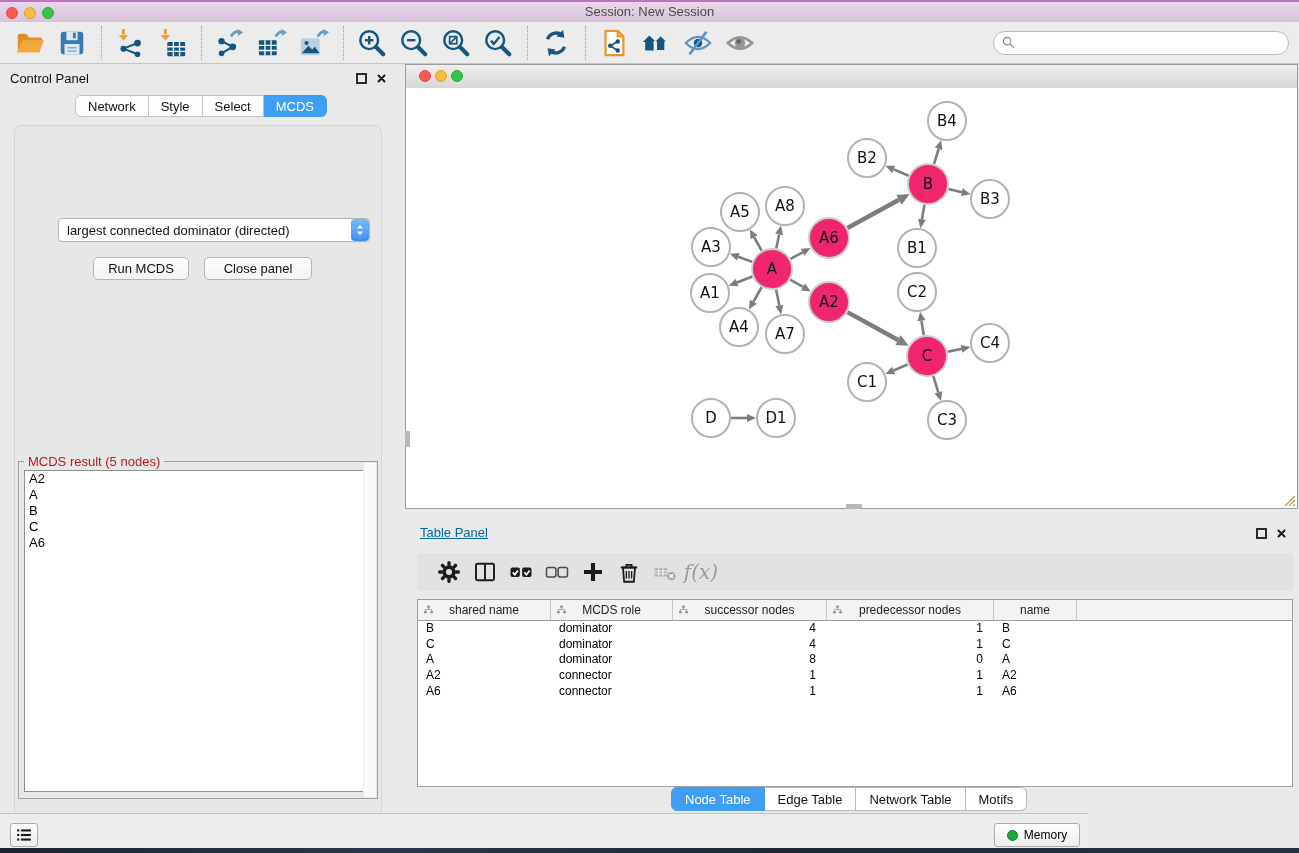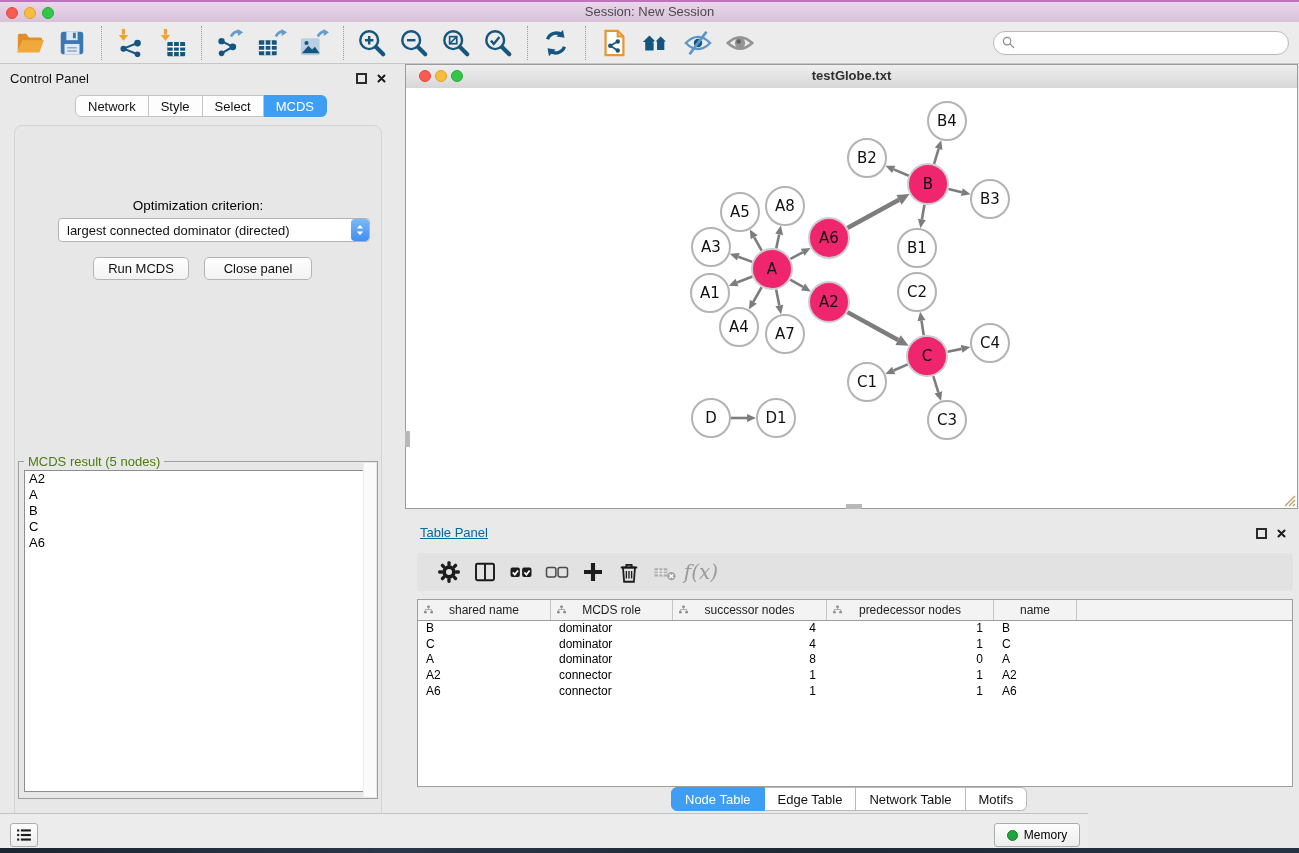--- a/index.html
+++ b/index.html
@@ -44,21 +44,21 @@
   .opt-label{position:absolute;left:0;right:0;top:72px;text-align:center;font-size:13.5px;color:#000;}
   .dropdown{position:absolute;left:43px;top:92px;width:312px;height:24px;background:#fff;border:1px solid #b3b3b3;
     border-radius:4px;display:flex;align-items:center;box-sizing:border-box;}
   .dropdown .dd-text{flex:1;padding-left:8px;font-size:13px;color:#111;white-space:nowrap;overflow:hidden;}
   .dd-spin{width:18px;height:22px;border-radius:4px;background:linear-gradient(#7cb9f8,#3f8ef0);
     display:flex;align-items:center;justify-content:center;margin-right:0px;}
   .dd-spin svg{width:12px;height:16px;}
   .btn{position:absolute;height:23px;background:linear-gradient(#ffffff,#f2f2f2);border:1px solid #b5b5b5;
     border-radius:5px;font-size:13px;text-align:center;line-height:21px;box-sizing:border-box;color:#111;}
   .mcds-box{position:absolute;left:14px;top:396px;width:368px;height:338px;border:1px solid #9f9f9f;box-sizing:border-box;}
-  .mcds-legend{position:absolute;top:-8px;left:5px;background:#e7e7e7;padding:0 4px;font-size:13px;color:#4d7c0f;}
+  .mcds-legend{position:absolute;top:-8px;left:5px;background:#e7e7e7;padding:0 4px;font-size:13px;color:#b91c1c;}
   .mcds-list{position:absolute;left:5px;top:8px;right:5px;bottom:6px;background:#fff;border:1px solid #8e8e8e;
     overflow:hidden;}
   .mcds-item{font-size:13px;line-height:16px;padding-left:4px;color:#000;}
   .mcds-scroll{position:absolute;top:1px;bottom:1px;right:1px;width:12px;background:#fafafa;border-left:1px solid #ececec;}
 
   
   .net-window{position:absolute;left:405px;top:64px;width:893px;height:445px;background:#fff;
     border:1px solid #9b9b9b;box-sizing:border-box;}
   .net-titlebar{position:absolute;left:0;top:0;right:0;height:23px;
     background:linear-gradient(#efefef,#d7d7d7);border-bottom:1px solid #b1b1b1;}
@@ -273,21 +273,20 @@
           </svg>
       </span>
     </div>
     <div class="cp-tabs" id="cp-tabs">
         <div class="cp-tab">Network</div>
         <div class="cp-tab">Style</div>
         <div class="cp-tab">Select</div>
         <div class="cp-tab active">MCDS</div>
       </div>
     <div class="cp-body">
-      <div class="opt-label">Optimization criterion:</div>
       <div class="dropdown">
         <span class="dd-text">largest connected dominator (directed)</span>
         <span class="dd-spin">
           <svg viewBox="0 0 26 30">
               <path d="M6 12 l7-8 7 8 z" fill="#fff"></path>
               <path d="M6 18 l7 8 7-8 z" fill="#fff"></path>
             </svg>
         </span>
       </div>
       <div class="btn" style="left:78px;top:131px;width:96px;">Run MCDS</div>
@@ -304,21 +303,20 @@
         <div class="mcds-scroll"></div>
       </div>
     </div>
   </div>
 
   <div class="net-window">
     <div class="net-titlebar">
       <span class="tl red" style="left:13px;top:5px"></span>
       <span class="tl yel" style="left:29px;top:5px"></span>
       <span class="tl grn" style="left:45px;top:5px"></span>
-      <div class="title">testGlobe.txt</div>
     </div>
     <div class="net-canvas">
       <svg id="graph-svg" width="891" height="421" viewBox="0 0 891 421">
           <g>
             <line x1="355.7197701091396" y1="162.6883405069049" x2="348.1965079445215" y2="149.28752977617896" stroke="#7d7d7d" stroke-width="2.6"></line>
             <polygon points="343.79069513415277,141.43967570770963 351.6844430860634,147.3293907493484 344.7085728029796,151.24566880300952" fill="#7d7d7d"></polygon>
           </g>
           <g>
             <line x1="370.24392210328523" y1="160.4333005763869" x2="373.1393456668918" y2="146.40163253737046" stroke="#7d7d7d" stroke-width="2.6"></line>
             <polygon points="374.95816942544263,137.58733278439342 377.0568122237705,147.20999865228194 369.2218791100131,145.59326642245898" fill="#7d7d7d"></polygon>

